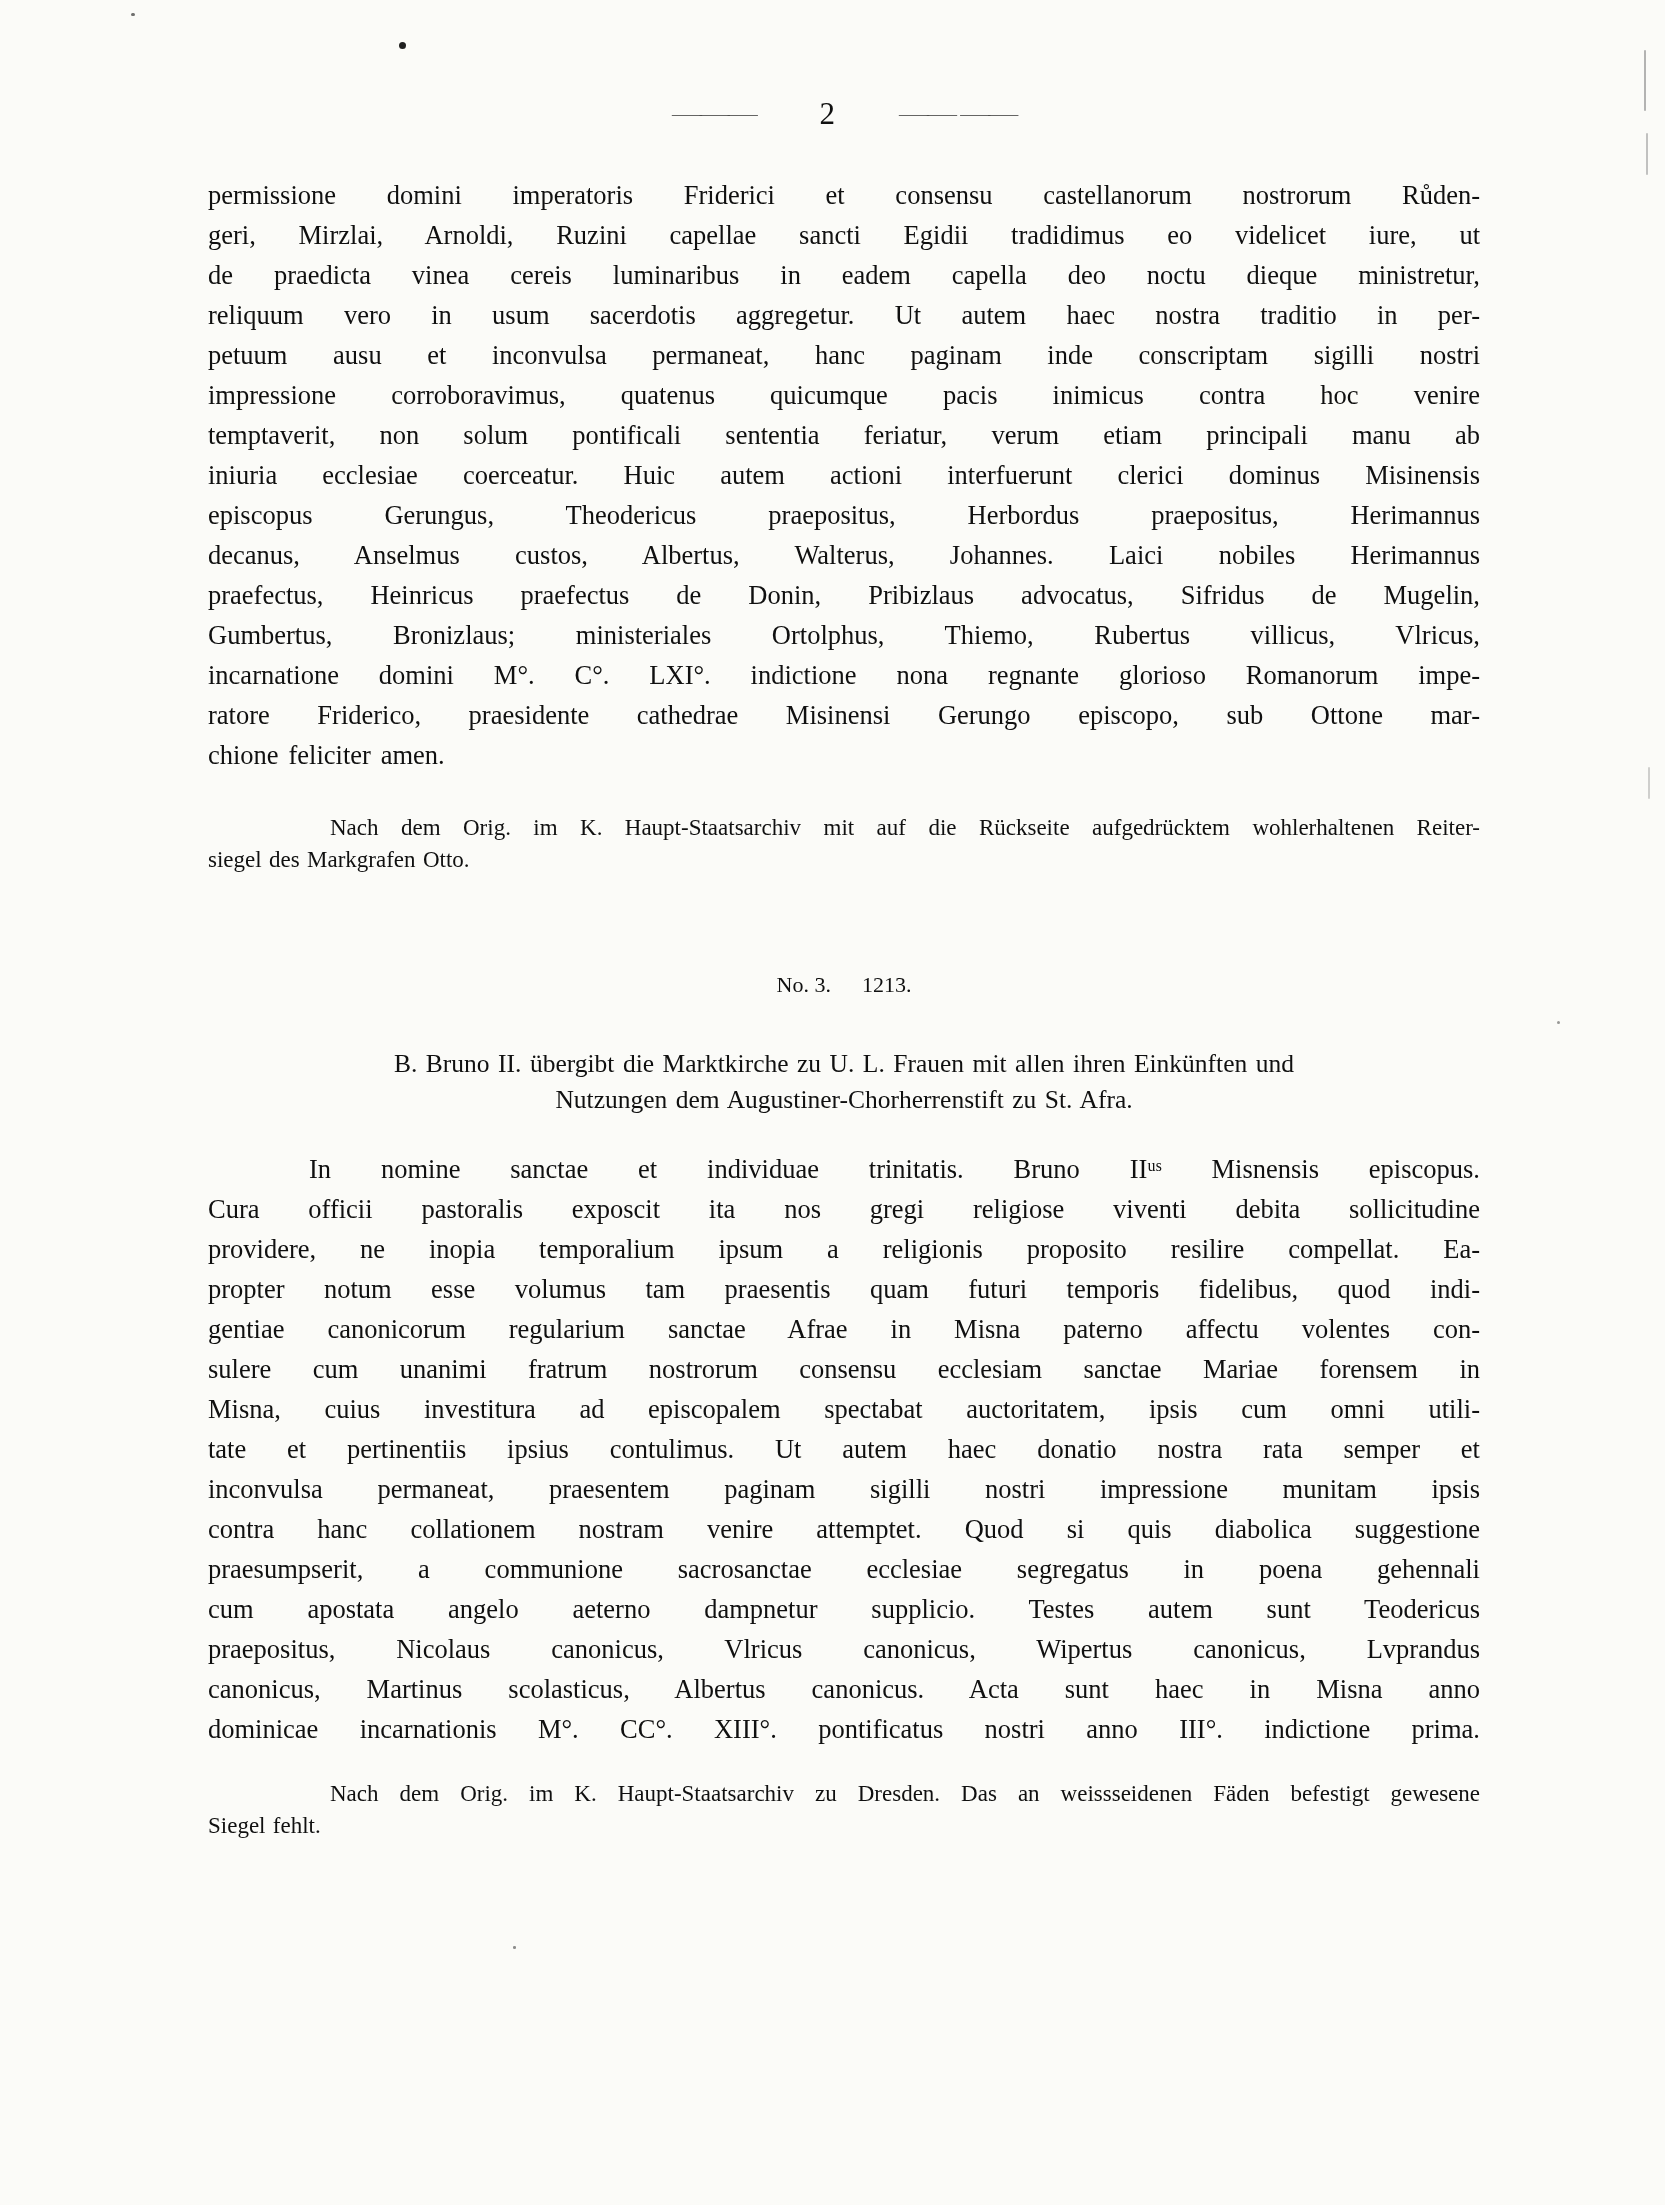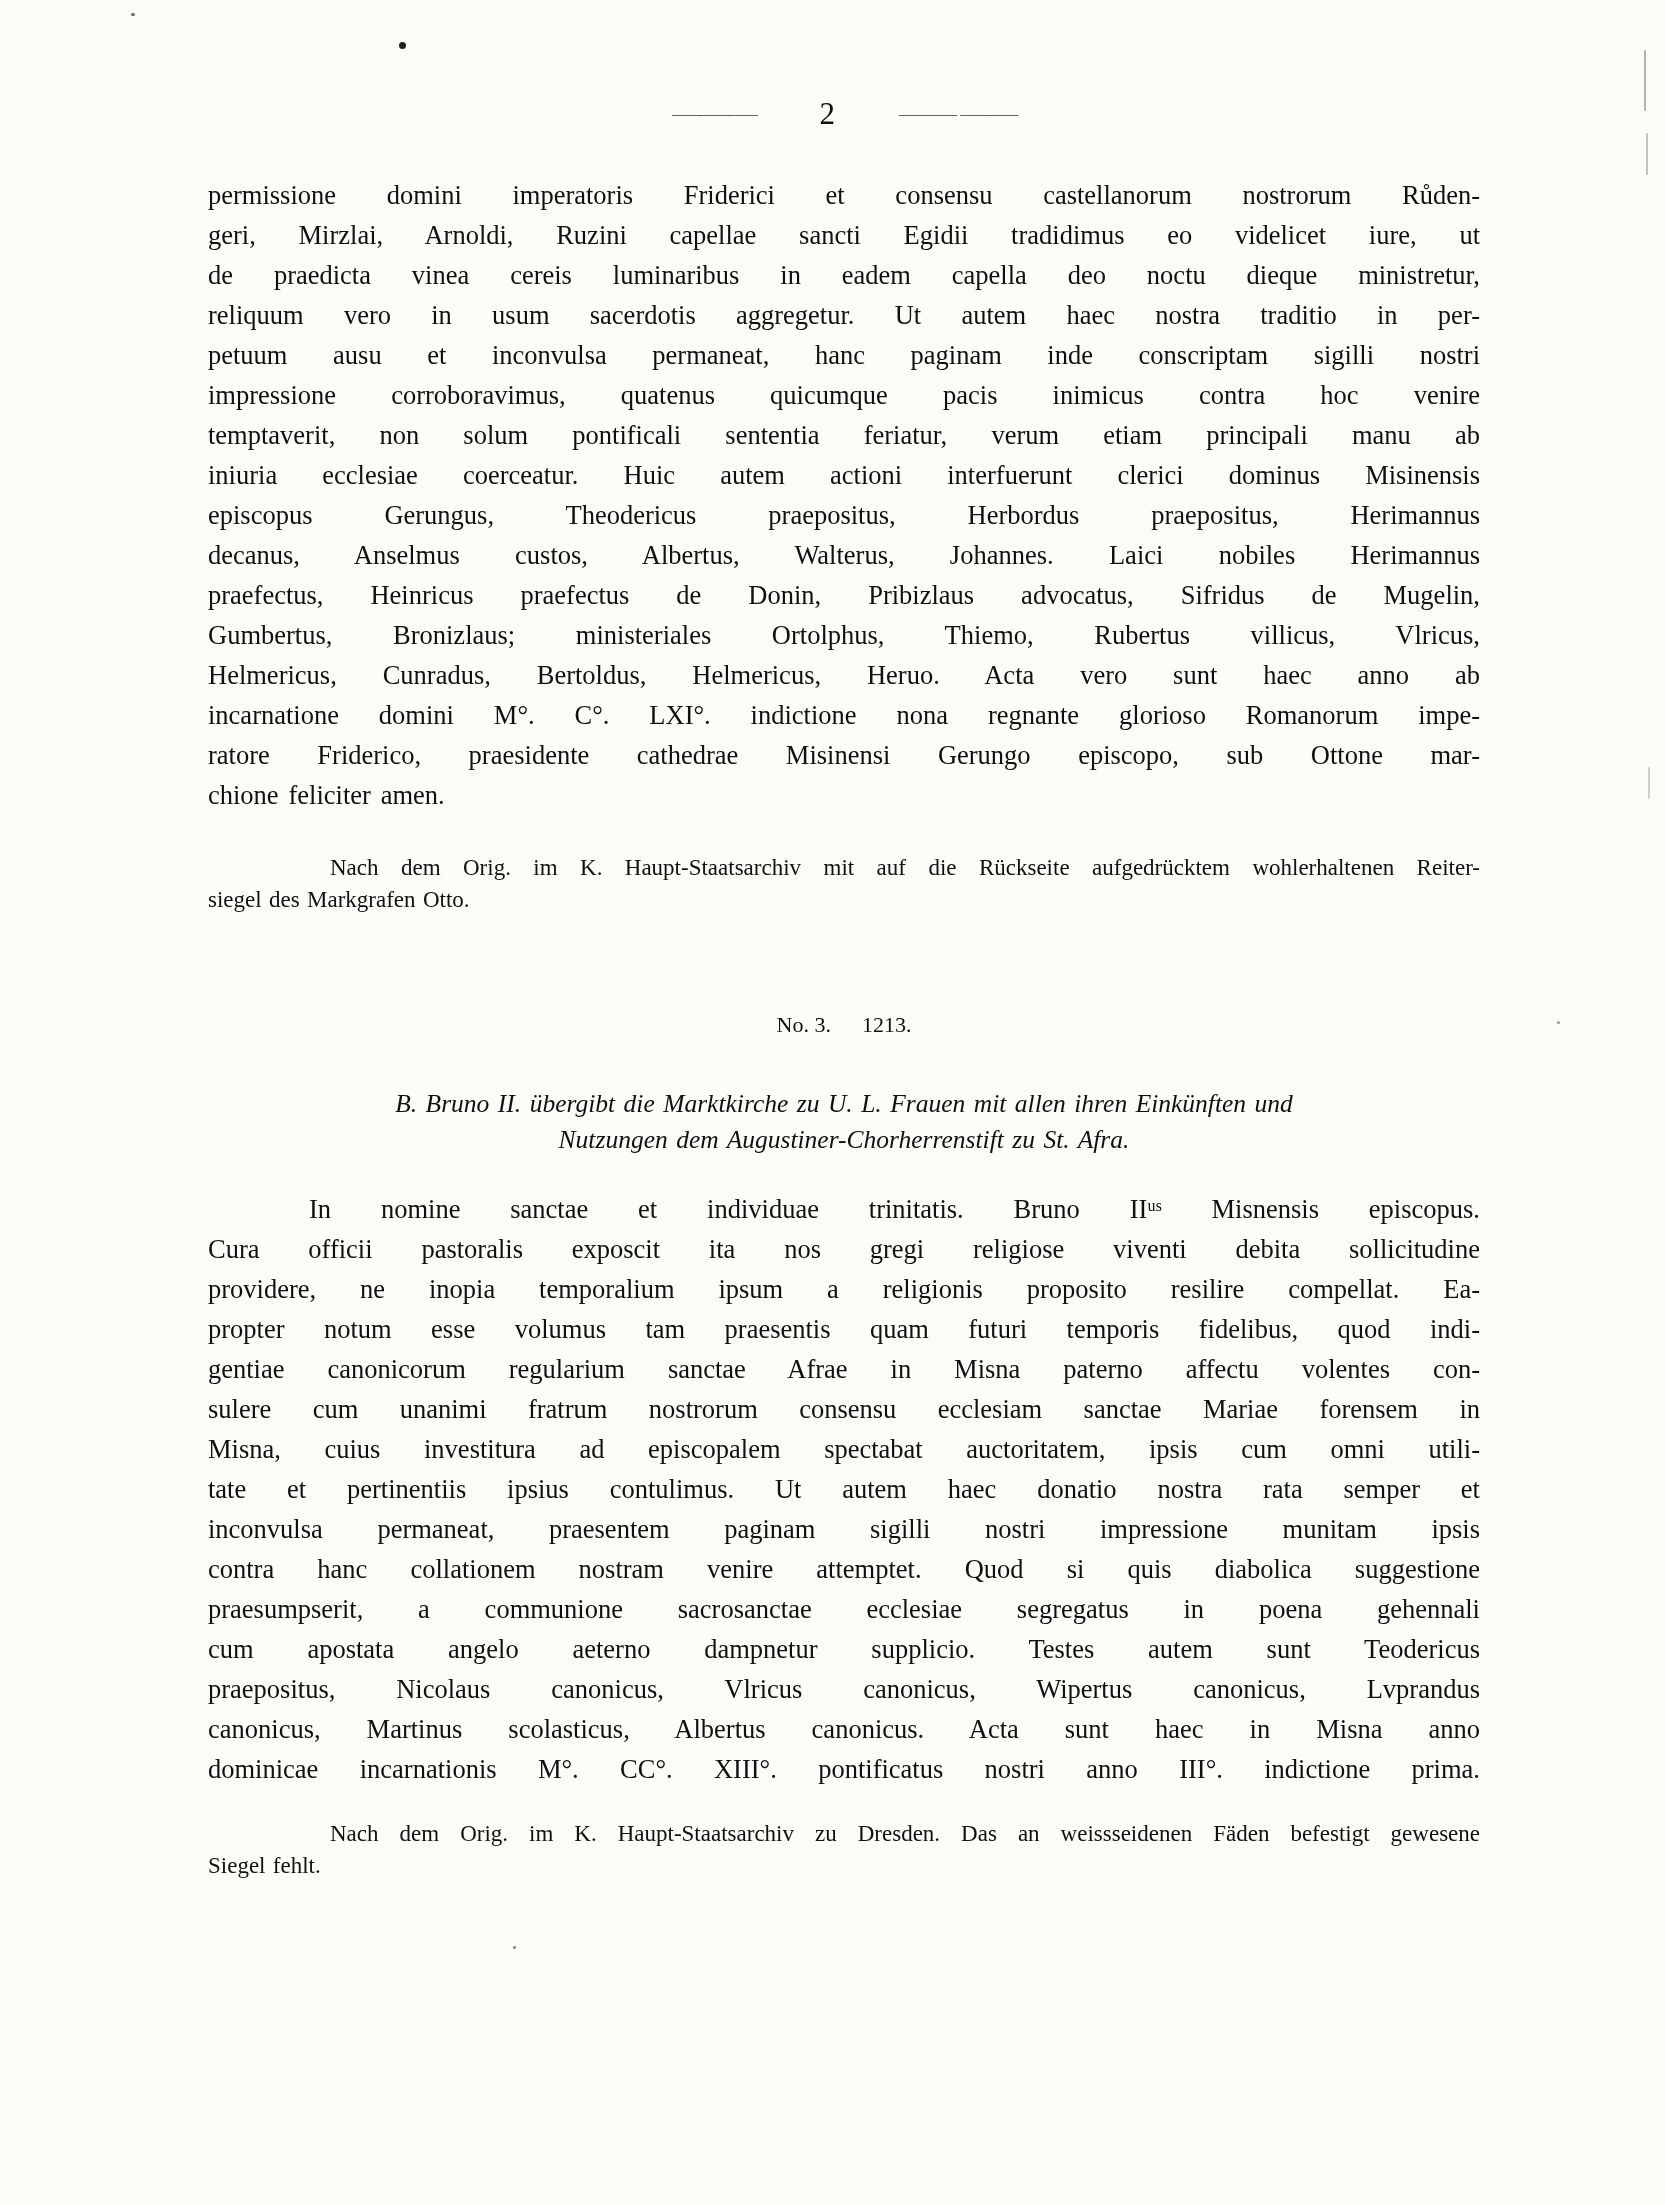--- a/index.html
+++ b/index.html
@@ -80,21 +80,20 @@
   .entry-heading {
     margin: 88px 0 0 0;
     font-weight: normal;
     font-size: 22px;
     line-height: 42px;
     text-align: center;
   }
   .entry-heading .num { margin-right: 25.5px; }
   .summary {
     margin-top: 40px;
-    font-style: italic;
     font-size: 25.5px;
     line-height: 36px;
     word-spacing: 2.1px;
   }
   .centered .line {
     text-align: center;
   }
   .entry3-body { margin-top: 31px; }
 
   
@@ -134,21 +133,20 @@
         <div class="line">de praedicta vinea cereis luminaribus in eadem capella deo noctu dieque ministretur,</div>
         <div class="line">reliquum vero in usum sacerdotis aggregetur.  Ut autem haec nostra traditio in per-</div>
         <div class="line">petuum ausu et inconvulsa permaneat, hanc paginam inde conscriptam sigilli nostri</div>
         <div class="line">impressione corroboravimus, quatenus quicumque pacis inimicus contra hoc venire</div>
         <div class="line">temptaverit, non solum pontificali sententia feriatur, verum etiam principali manu ab</div>
         <div class="line">iniuria ecclesiae coerceatur.  Huic autem actioni interfuerunt clerici dominus Misinensis</div>
         <div class="line">episcopus Gerungus, Theodericus praepositus, Herbordus praepositus, Herimannus</div>
         <div class="line">decanus, Anselmus custos, Albertus, Walterus, Johannes.  Laici nobiles Herimannus</div>
         <div class="line">praefectus, Heinricus praefectus de Donin, Pribizlaus advocatus, Sifridus de Mugelin,</div>
         <div class="line">Gumbertus, Bronizlaus; ministeriales Ortolphus, Thiemo, Rubertus villicus, Vlricus,</div>
-        <div class="line">Helmericus, Cunradus, Bertoldus, Helmericus, Heruo.  Acta vero sunt haec anno ab</div>
         <div class="line">incarnatione domini M°. C°. LXI°. indictione nona regnante glorioso Romanorum impe-</div>
         <div class="line">ratore Friderico, praesidente cathedrae Misinensi Gerungo episcopo, sub Ottone mar-</div>
         <div class="line">chione feliciter amen.</div>
       </div>
     <div class="note note-entry2 end-left">
         <div class="line">Nach dem Orig. im K. Haupt-Staatsarchiv mit auf die Rückseite aufgedrücktem wohlerhaltenen Reiter-</div>
         <div class="line">siegel des Markgrafen Otto.</div>
       </div>
   </section>
 

